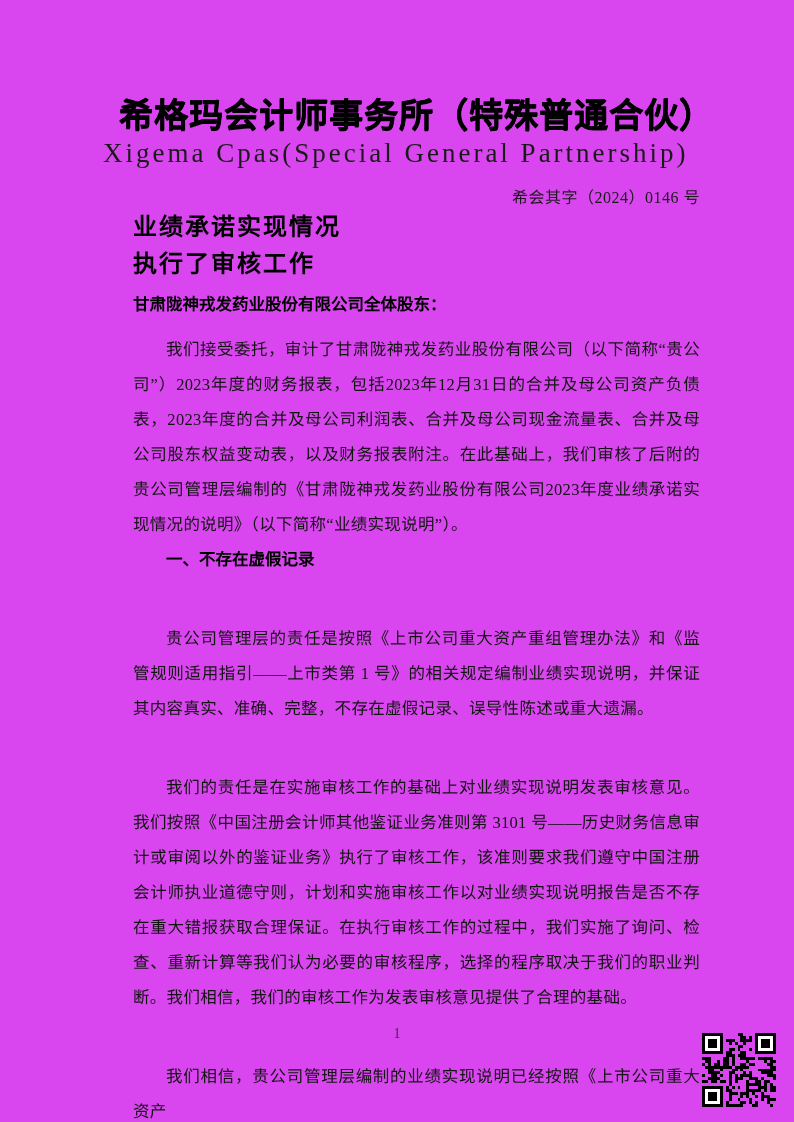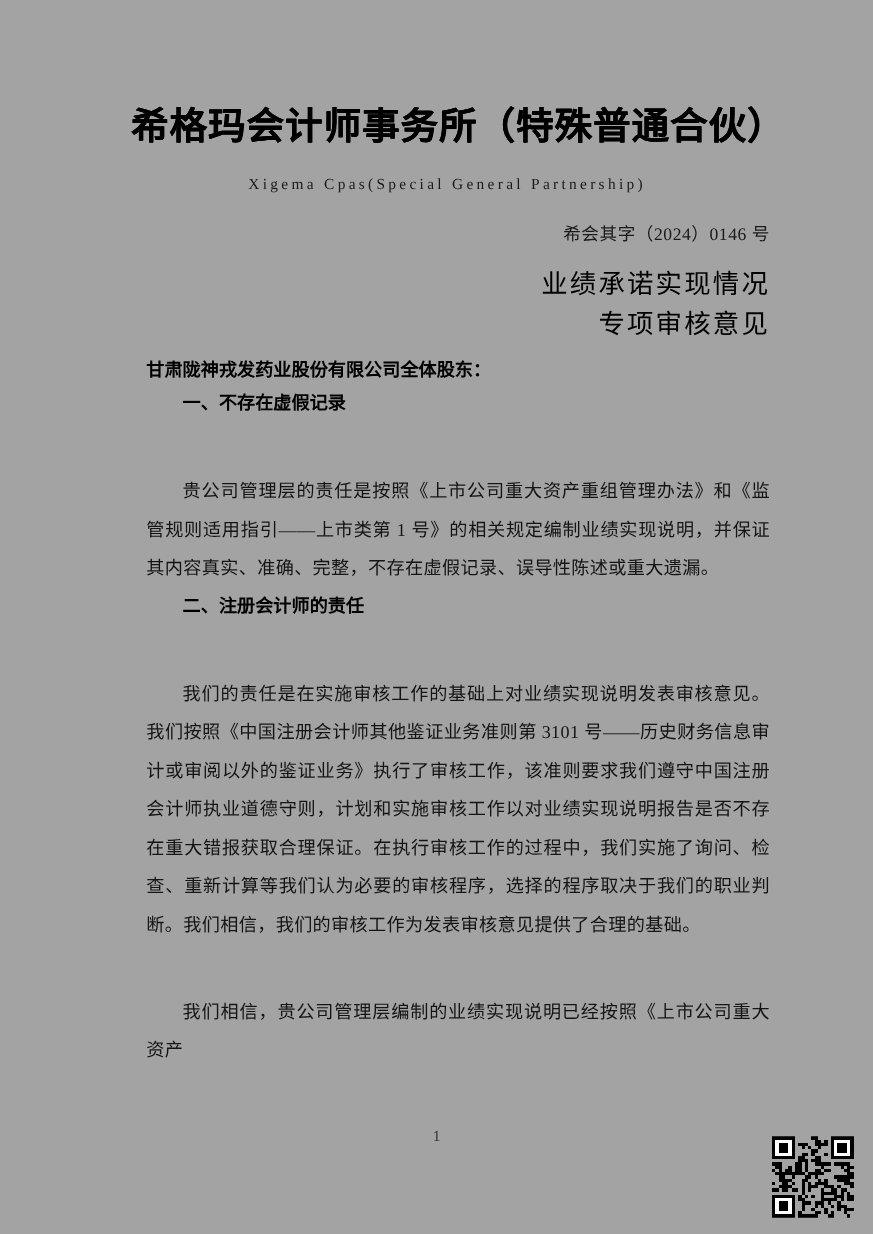--- a/index.html
+++ b/index.html
@@ -6,62 +6,61 @@
   html, body { background: #ffffff; }
   body {
     font-family: "Liberation Serif", serif;
     color: #111111;
     width: 794px;
   }
   .page {
     position: relative;
     width: 794px;
     height: 1122px;
-    background: #a3a3a3;
+    background: #d946ef;
     overflow: hidden;
     padding: 93px 94px 0 133px;
   }
   .firm-cn {
     text-align: center;
     font-family: "Liberation Serif", serif;
     font-weight: 900;
     font-size: 34px;
     line-height: 46px;
     letter-spacing: 1px;
     color: #000;
     text-shadow: 0.6px 0 0 #000, 0 0.6px 0 #000;
     white-space: nowrap;
     margin-left: -20px;
     margin-right: -20px;
   }
   .firm-en {
-    text-align: center;
+    text-align: left;
     font-family: "Liberation Serif", serif;
-    font-size: 14px;
+    font-size: 27px;
     line-height: 28px;
     letter-spacing: 3px;
-    margin-top: 16px;
+    margin-top: 0;
     color: #1a1a1a;
     white-space: nowrap;
     margin-left: -30px;
     margin-right: -10px;
   }
   .doc-no {
     text-align: right;
     font-size: 16px;
     line-height: 22px;
     margin-top: 20px;
     letter-spacing: 0.5px;
     color: #1a1a1a;
   }
   .title {
-    margin-top: 16px;
-    text-align: right;
+    text-align: left;
     font-family: "Liberation Serif", serif;
-    font-weight: normal;
+    font-weight: bold;
     font-size: 24px;
     line-height: 37px;
     letter-spacing: 2px;
     color: #000;
   }
   .title .tline { display: block; }
   .addressee {
     margin-top: 10px;
     font-family: Liberation Mono, monospace;
     font-weight: bold;
@@ -112,30 +111,30 @@
 <div class="page">
 
   <div class="firm-cn">希格玛会计师事务所（特殊普通合伙）</div>
 
   <div class="firm-en">Xigema Cpas(Special General Partnership)</div>
 
   <div class="doc-no">希会其字（2024）0146 号</div>
 
   <div class="title">
     <span class="tline">业绩承诺实现情况</span>
-    <span class="tline">专项审核意见</span>
+    <span class="tline">执行了审核工作</span>
   </div>
 
   <p class="addressee">甘肃陇神戎发药业股份有限公司全体股东：</p>
 
+  <p class="body-para first">我们接受委托，审计了甘肃陇神戎发药业股份有限公司（以下简称“贵公司”）2023年度的财务报表，包括2023年12月31日的合并及母公司资产负债表，2023年度的合并及母公司利润表、合并及母公司现金流量表、合并及母公司股东权益变动表，以及财务报表附注。在此基础上，我们审核了后附的贵公司管理层编制的《甘肃陇神戎发药业股份有限公司2023年度业绩承诺实现情况的说明》（以下简称“业绩实现说明”）。</p>
 
   <h2 class="sec-heading">一、不存在虚假记录</h2>
   <p class="body-para">贵公司管理层的责任是按照《上市公司重大资产重组管理办法》和《监管规则适用指引——上市类第 1 号》的相关规定编制业绩实现说明，并保证其内容真实、准确、完整，不存在虚假记录、误导性陈述或重大遗漏。</p>
 
-  <h2 class="sec-heading">二、注册会计师的责任</h2>
   <p class="body-para">我们的责任是在实施审核工作的基础上对业绩实现说明发表审核意见。我们按照《中国注册会计师其他鉴证业务准则第 3101 号——历史财务信息审计或审阅以外的鉴证业务》执行了审核工作，该准则要求我们遵守中国注册会计师执业道德守则，计划和实施审核工作以对业绩实现说明报告是否不存在重大错报获取合理保证。在执行审核工作的过程中，我们实施了询问、检查、重新计算等我们认为必要的审核程序，选择的程序取决于我们的职业判断。我们相信，我们的审核工作为发表审核意见提供了合理的基础。</p>
 
   <p class="body-para">我们相信，贵公司管理层编制的业绩实现说明已经按照《上市公司重大资产</p>
 
   <div class="page-number">1</div>
 
   <div class="qr">
     <svg viewBox="0 0 25 25" xmlns="http://www.w3.org/2000/svg" fill="#000" aria-hidden="true">
         <rect x="12" y="0" width="1" height="1"></rect>
         <rect x="13" y="0" width="1" height="1"></rect>

